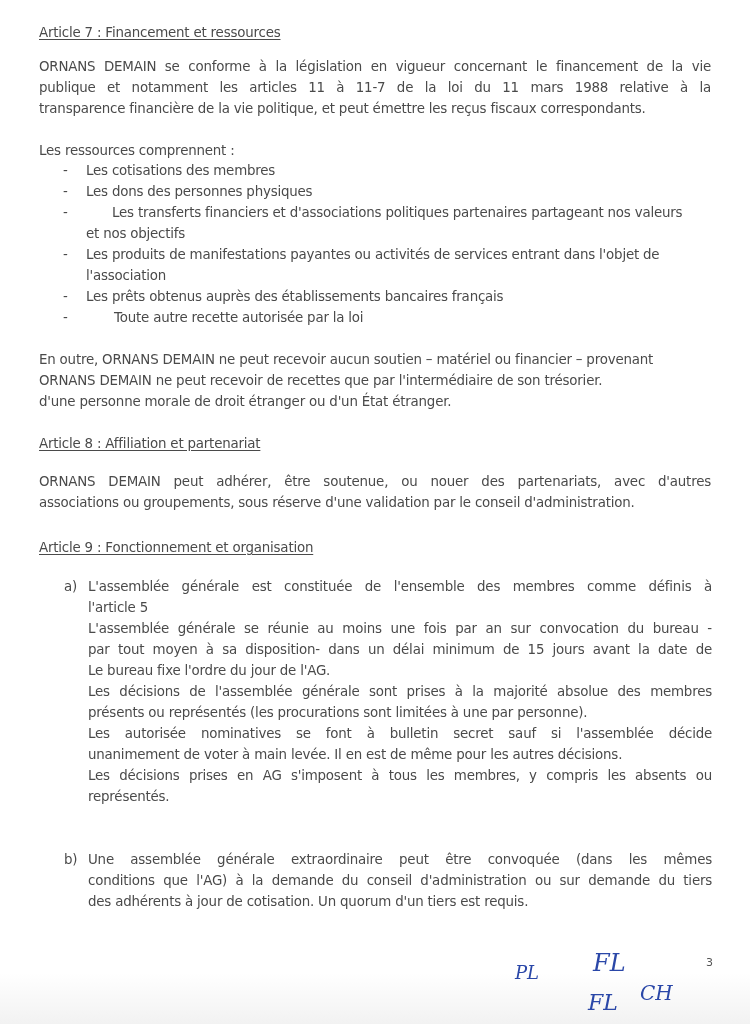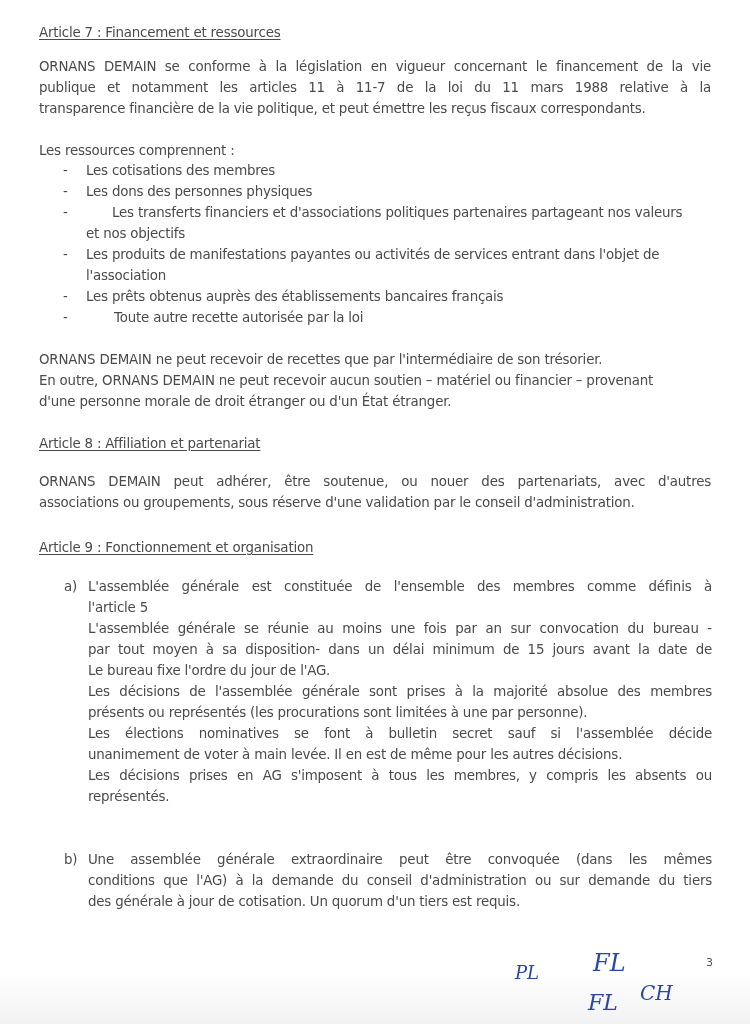--- a/index.html
+++ b/index.html
@@ -54,22 +54,22 @@
     <div class="t bullet-text" style="top:265px;">l'association</div>
 
     <div class="t dash" style="top:286px;">-</div>
     <div class="t bullet-text" style="top:286px;">Les prêts obtenus auprès des établissements bancaires français</div>
 
     <div class="t dash" style="top:307px;">-</div>
     <div class="t bullet-text" style="top:307px;margin-left:28px;">Toute autre recette autorisée par la loi</div>
   </div>
 
   <div class="t" style="left:39px; top:349px;">
+    <span class="jlast">En outre, ORNANS DEMAIN ne peut recevoir aucun soutien – matériel ou financier – provenant</span>
     <span class="jlast">ORNANS DEMAIN ne peut recevoir de recettes que par l'intermédiaire de son trésorier.</span>
-    <span class="jlast">En outre, ORNANS DEMAIN ne peut recevoir aucun soutien – matériel ou financier – provenant</span>
     <span class="jlast">d'une personne morale de droit étranger ou d'un État étranger.</span>
   </div>
 
   <div class="t heading" style="left:39px; top:433px;">Article 8 : Affiliation et partenariat</div>
 
   <div class="t" style="left:39px; top:471px; width:672px;">
     <span class="jline">ORNANS DEMAIN peut adhérer, être soutenue, ou nouer des partenariats, avec d'autres</span>
     <span class="jlast">associations ou groupements, sous réserve d'une validation par le conseil d'administration.</span>
   </div>
 
@@ -77,31 +77,31 @@
 
   <div class="t label" style="top:576px;">a)</div>
   <div class="t" style="left:88px; top:576px; width:624px;">
     <span class="jline">L'assemblée générale est constituée de l'ensemble des membres comme définis à</span>
     <span class="jlast">l'article 5</span>
     <span class="jline">L'assemblée générale se réunie au moins une fois par an sur convocation du bureau -</span>
     <span class="jline">par tout moyen à sa disposition- dans un délai minimum de 15 jours avant la date de</span>
     <span class="jlast">Le bureau fixe l'ordre du jour de l'AG.</span>
     <span class="jline">Les décisions de l'assemblée générale sont prises à la majorité absolue des membres</span>
     <span class="jlast">présents ou représentés (les procurations sont limitées à une par personne).</span>
-    <span class="jline">Les élections nominatives se font à bulletin secret sauf si l'assemblée décide</span>
+    <span class="jline">Les autorisée nominatives se font à bulletin secret sauf si l'assemblée décide</span>
     <span class="jlast">unanimement de voter à main levée. Il en est de même pour les autres décisions.</span>
     <span class="jline">Les décisions prises en AG s'imposent à tous les membres, y compris les absents ou</span>
     <span class="jlast">représentés.</span>
   </div>
 
   <div class="t label" style="top:849px;">b)</div>
   <div class="t" style="left:88px; top:849px; width:624px;">
     <span class="jline">Une assemblée générale extraordinaire peut être convoquée (dans les mêmes</span>
     <span class="jline">conditions que l'AG) à la demande du conseil d'administration ou sur demande du tiers</span>
-    <span class="jlast">des générale à jour de cotisation.  Un quorum d'un tiers est requis.</span>
+    <span class="jlast">des adhérents à jour de cotisation.  Un quorum d'un tiers est requis.</span>
   </div>
 
   <div class="sig" style="left:515px; top:960px;">PL</div>
   <div class="sig" style="left:593px; top:950px; font-size:24px;">FL</div>
   <div class="sig" style="left:588px; top:990px; font-size:22px;">FL</div>
   <div class="sig" style="left:640px; top:980px; font-size:20px;">CH</div>
 
   <div class="pagenum">3</div>
 </div>
 

